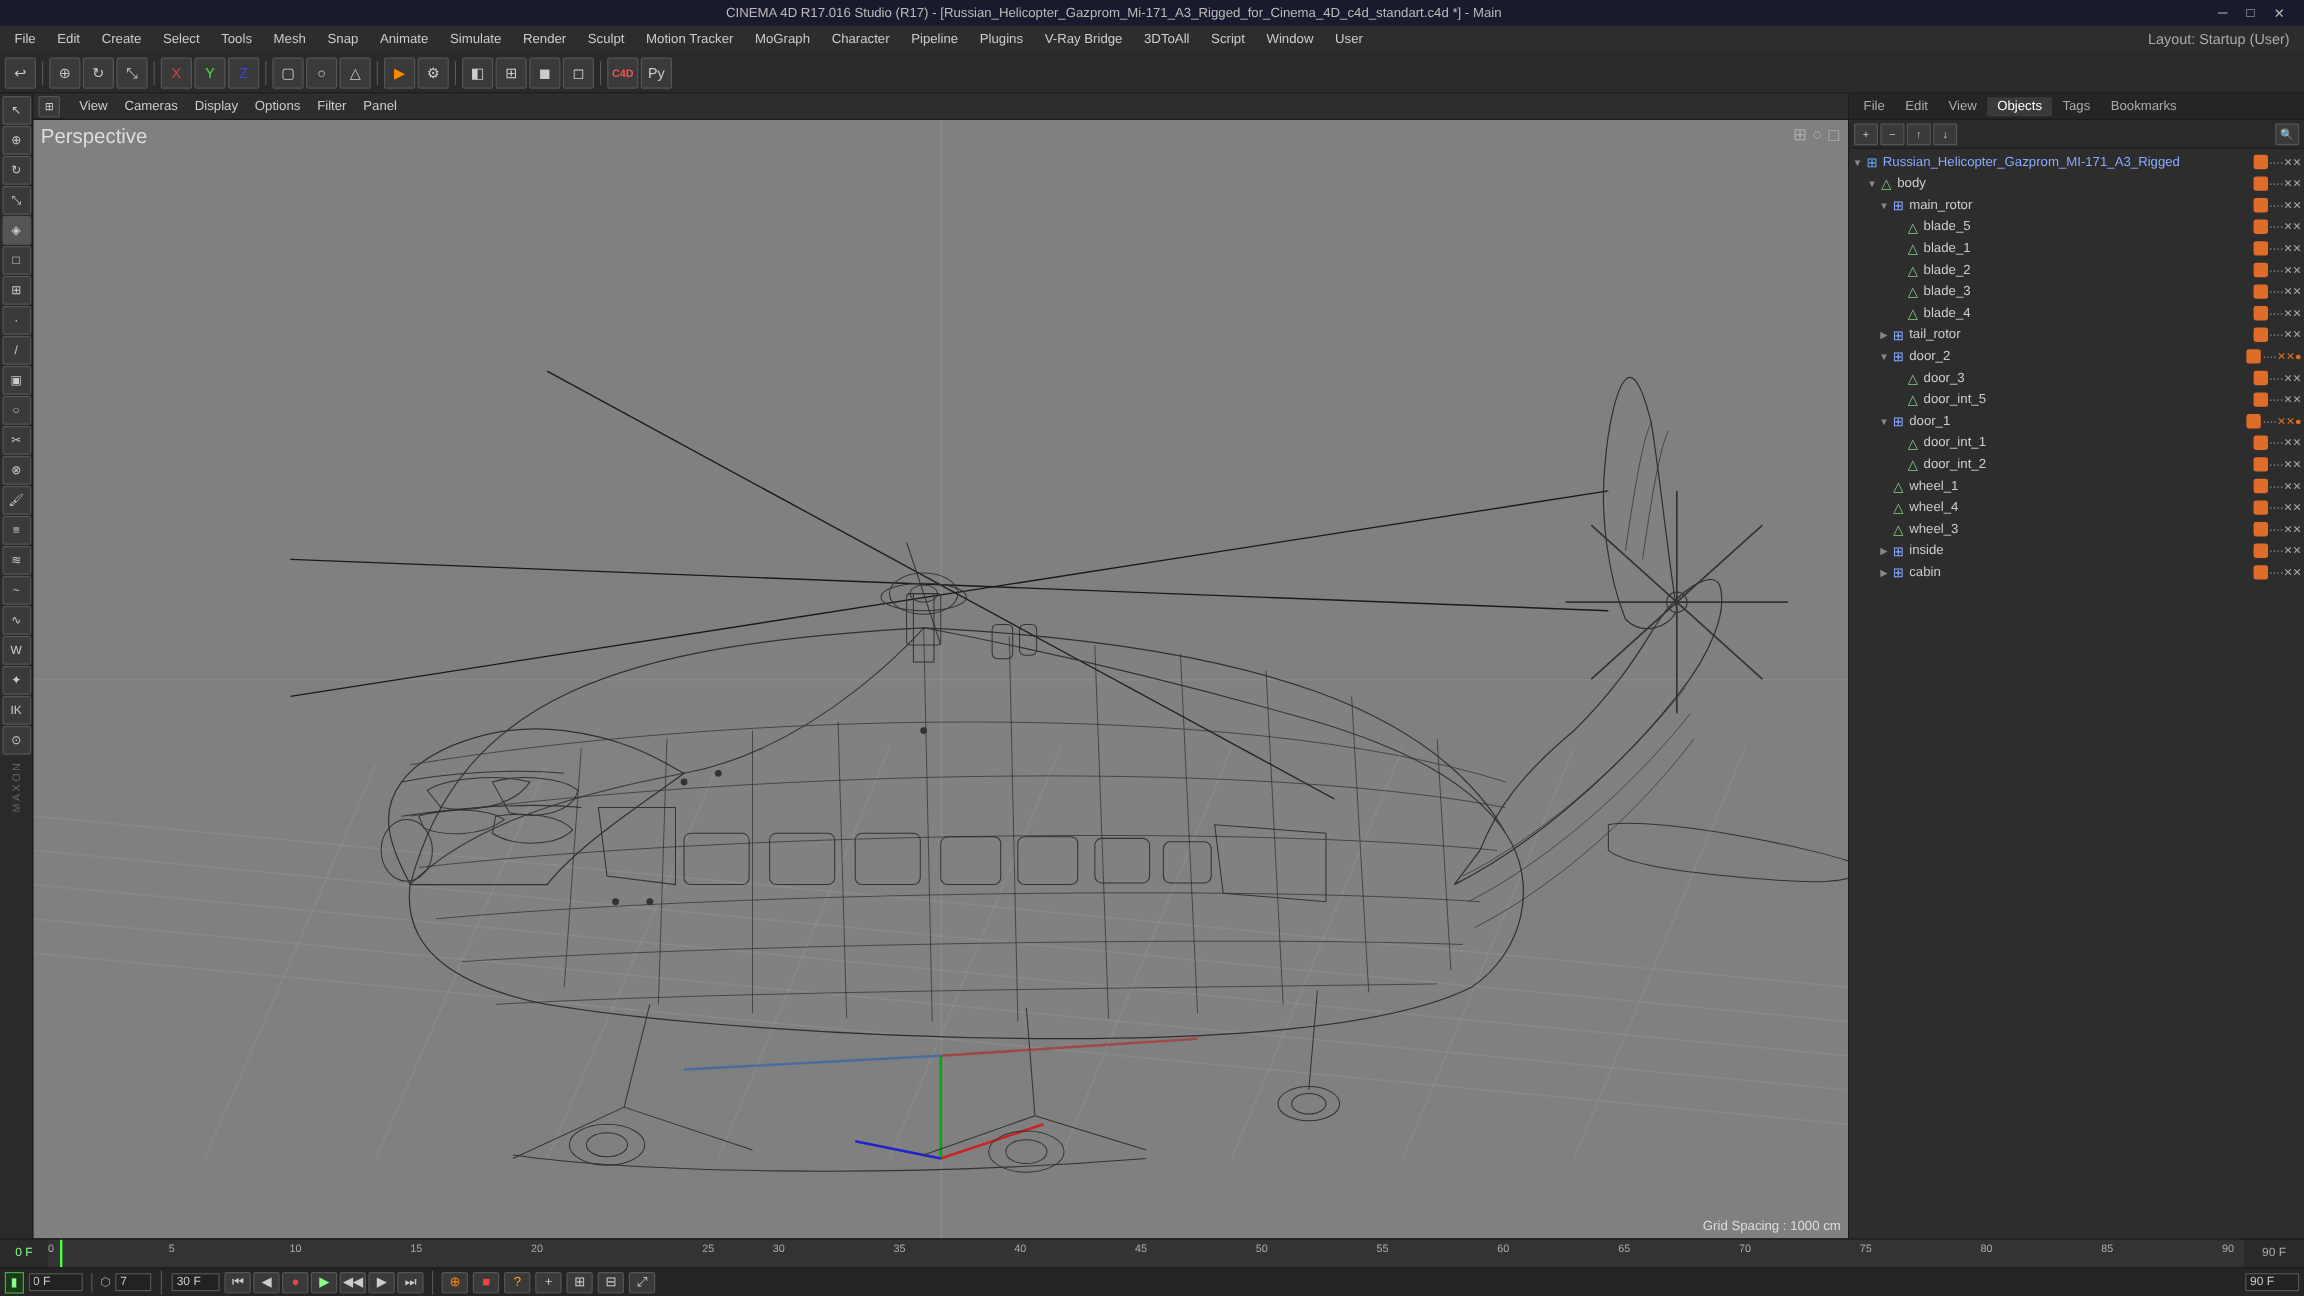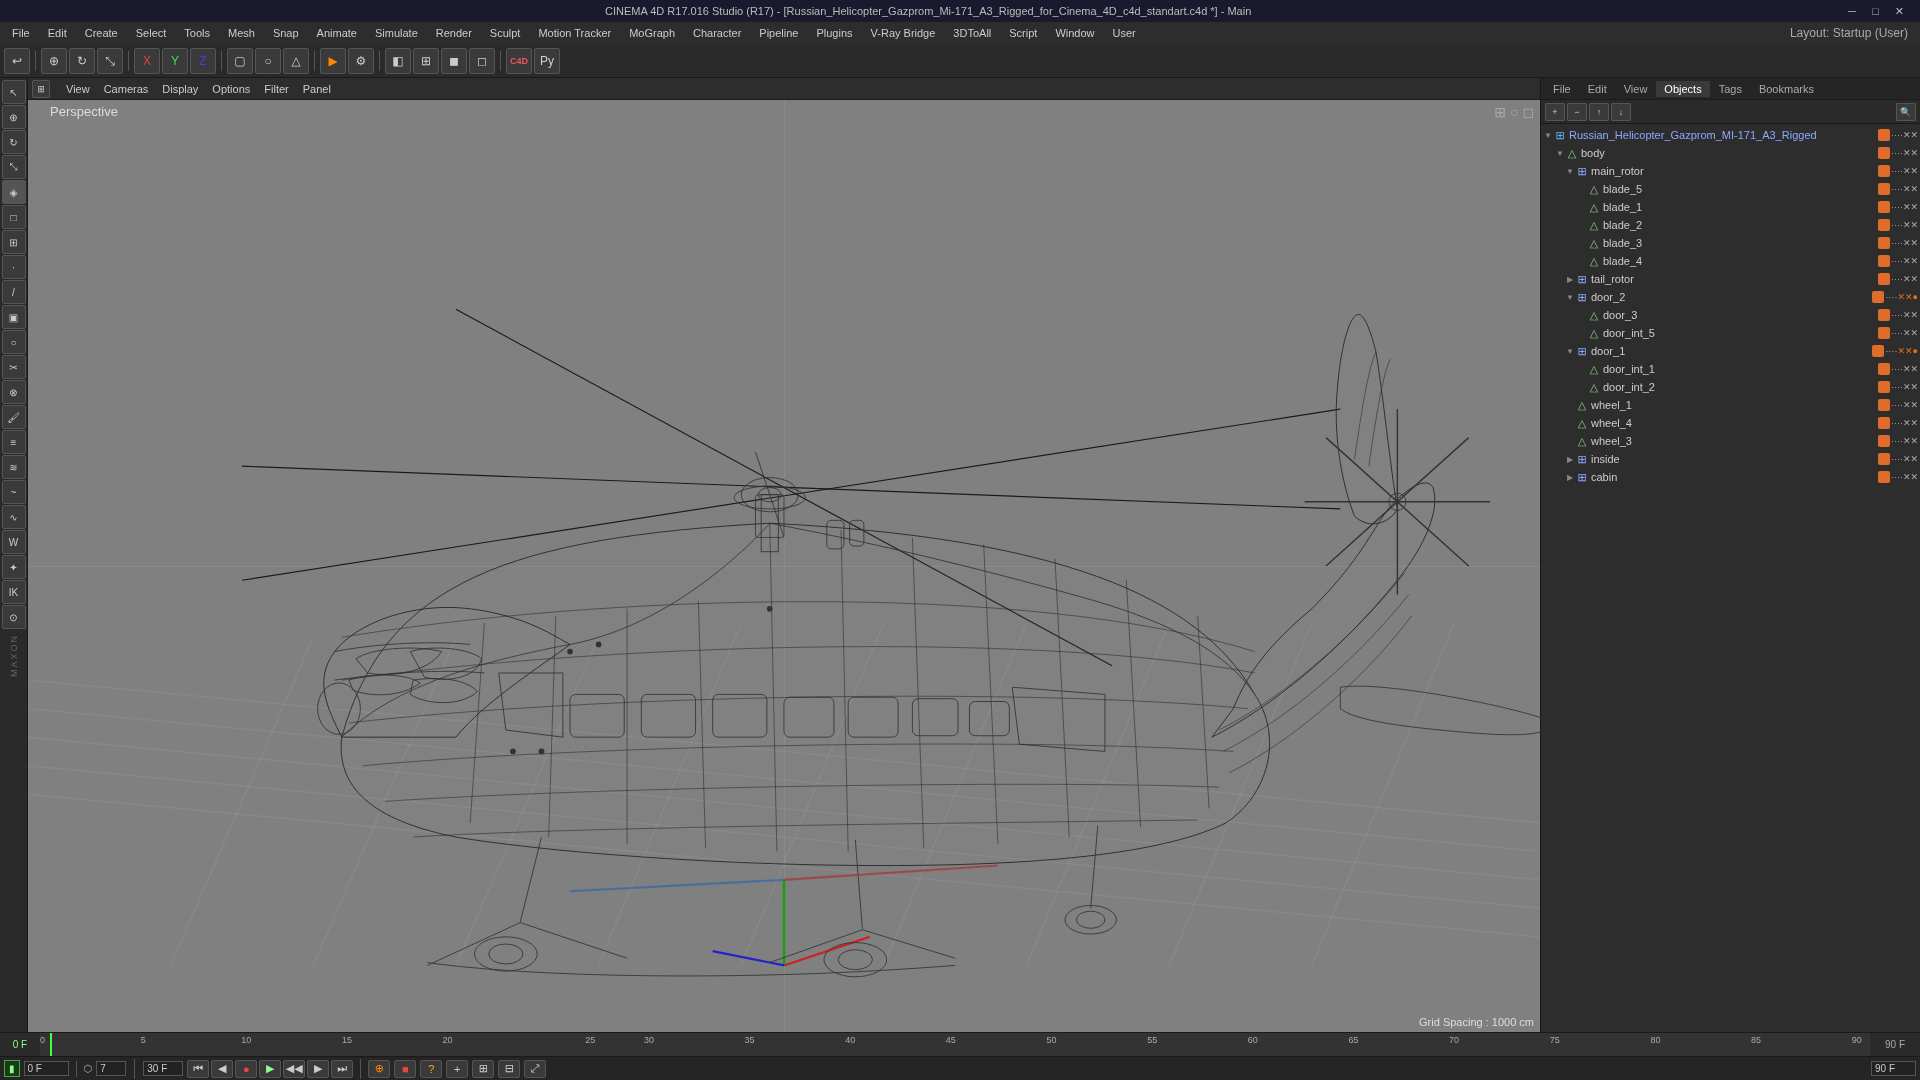--- a/index.html
+++ b/index.html
@@ -61,21 +61,21 @@
     }
     #viewport-menubar {
       height: 22px; background: #2d2d2d; display: flex; align-items: center; padding: 0 4px; gap: 2px;
       border-bottom: 1px solid #1a1a1a;
     }
     .vp-menu { padding: 2px 6px; cursor: pointer; font-size: 11px; color: #ccc; }
     #viewport {
       flex: 1; background: #808080; position: relative; overflow: hidden;
     }
     #perspective-label {
-      position: absolute; top: 4px; left: 22px; font-size: 13px; color: #ddd; z-index: 10;
+      position: absolute; top: 4px; left: 6px; font-size: 17px; color: #ddd; z-index: 10;
     }
     #grid-info {
       position: absolute; bottom: 4px; right: 6px; font-size: 11px; color: #ddd;
     }
     #vp-icons {
       position: absolute; top: 4px; right: 6px; display: flex; gap: 4px;
     }
     .vp-icon { color: #aaa; font-size: 14px; cursor: pointer; }
 
     

